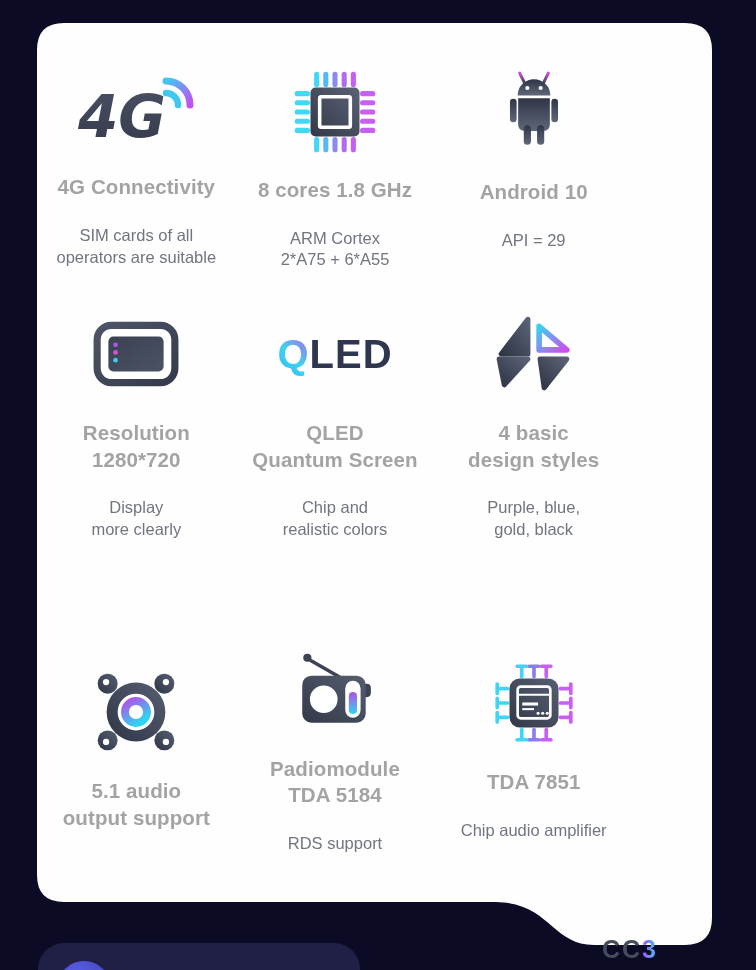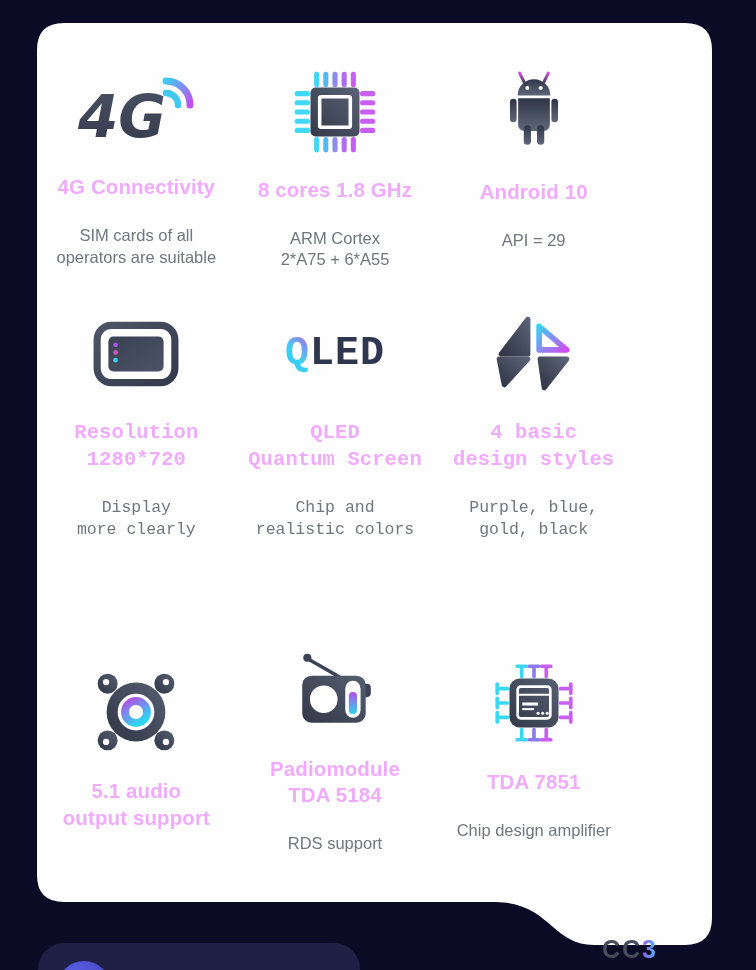--- a/index.html
+++ b/index.html
@@ -8,25 +8,25 @@
     background:#0b0b26;
     font-family:"Liberation Sans", sans-serif;
   }
   .card-shape{position:absolute;left:0;top:0;z-index:0;}
   .card-content{
     position:absolute;left:37px;top:23px;width:596px;height:879px;z-index:1;
     display:grid;grid-template-columns:1fr 1fr 1fr;grid-template-rows:245px 280px 1fr;
   }
   .cell{display:flex;flex-direction:column;align-items:center;text-align:center;}
   .row1{padding-top:40px;}
-  .row2{padding-top:36px;font-family:Liberation Mono, monospace;}
+  .row2{padding-top:36px;}
   .row3{padding-top:44px;justify-content:center;}
   .icon-box{height:100px;display:flex;align-items:center;justify-content:center;margin-bottom:16px;}
   .title{
-    font-size:20.5px;font-weight:bold;color:#f0abfc;line-height:1.3;
+    font-size:20.5px;font-weight:bold;color:#a3a3a3;line-height:1.3;
     white-space:pre-line;letter-spacing:0.1px;
   }
   .sub{
     margin-top:24px;font-size:16.5px;color:#70757f;line-height:1.3;white-space:pre-line;
   }
   
   .qled-logo{font-size:40px;font-weight:800;letter-spacing:1px;color:#2f3650;line-height:1;}
   .qled-logo .q{
     background:linear-gradient(45deg,#2fb9f0 0%,#3ed2f2 45%,#c44fe8 100%);
     -webkit-background-clip:text;background-clip:text;color:transparent;
@@ -303,21 +303,21 @@
         <rect x="30" y="30" width="32" height="31" rx="3" fill="none" stroke="#ffffff" stroke-width="2.6"></rect>
         <line x1="30" y1="38" x2="62" y2="38" stroke="#ffffff" stroke-width="2"></line>
         <line x1="34.5" y1="47" x2="50" y2="47" stroke="#ffffff" stroke-width="3"></line>
         <line x1="34.5" y1="52" x2="46" y2="52" stroke="#ffffff" stroke-width="2"></line>
         <circle cx="50" cy="56" r="1.5" fill="#ffffff"></circle>
         <circle cx="54.5" cy="56" r="1.5" fill="#ffffff"></circle>
         <circle cx="59" cy="56" r="1.5" fill="#ffffff"></circle>
       </svg>
     </div>
     <div class="title">TDA 7851</div>
-    <div class="sub">Chip design amplifier</div>
+    <div class="sub">Chip audio amplifier</div>
   </div>
 
 </div>
 
 <div class="brand"><span class="cc">CC</span><span class="three">3</span></div>
 
 <div class="next-card">
   <div class="blob"></div>
 </div>
 

